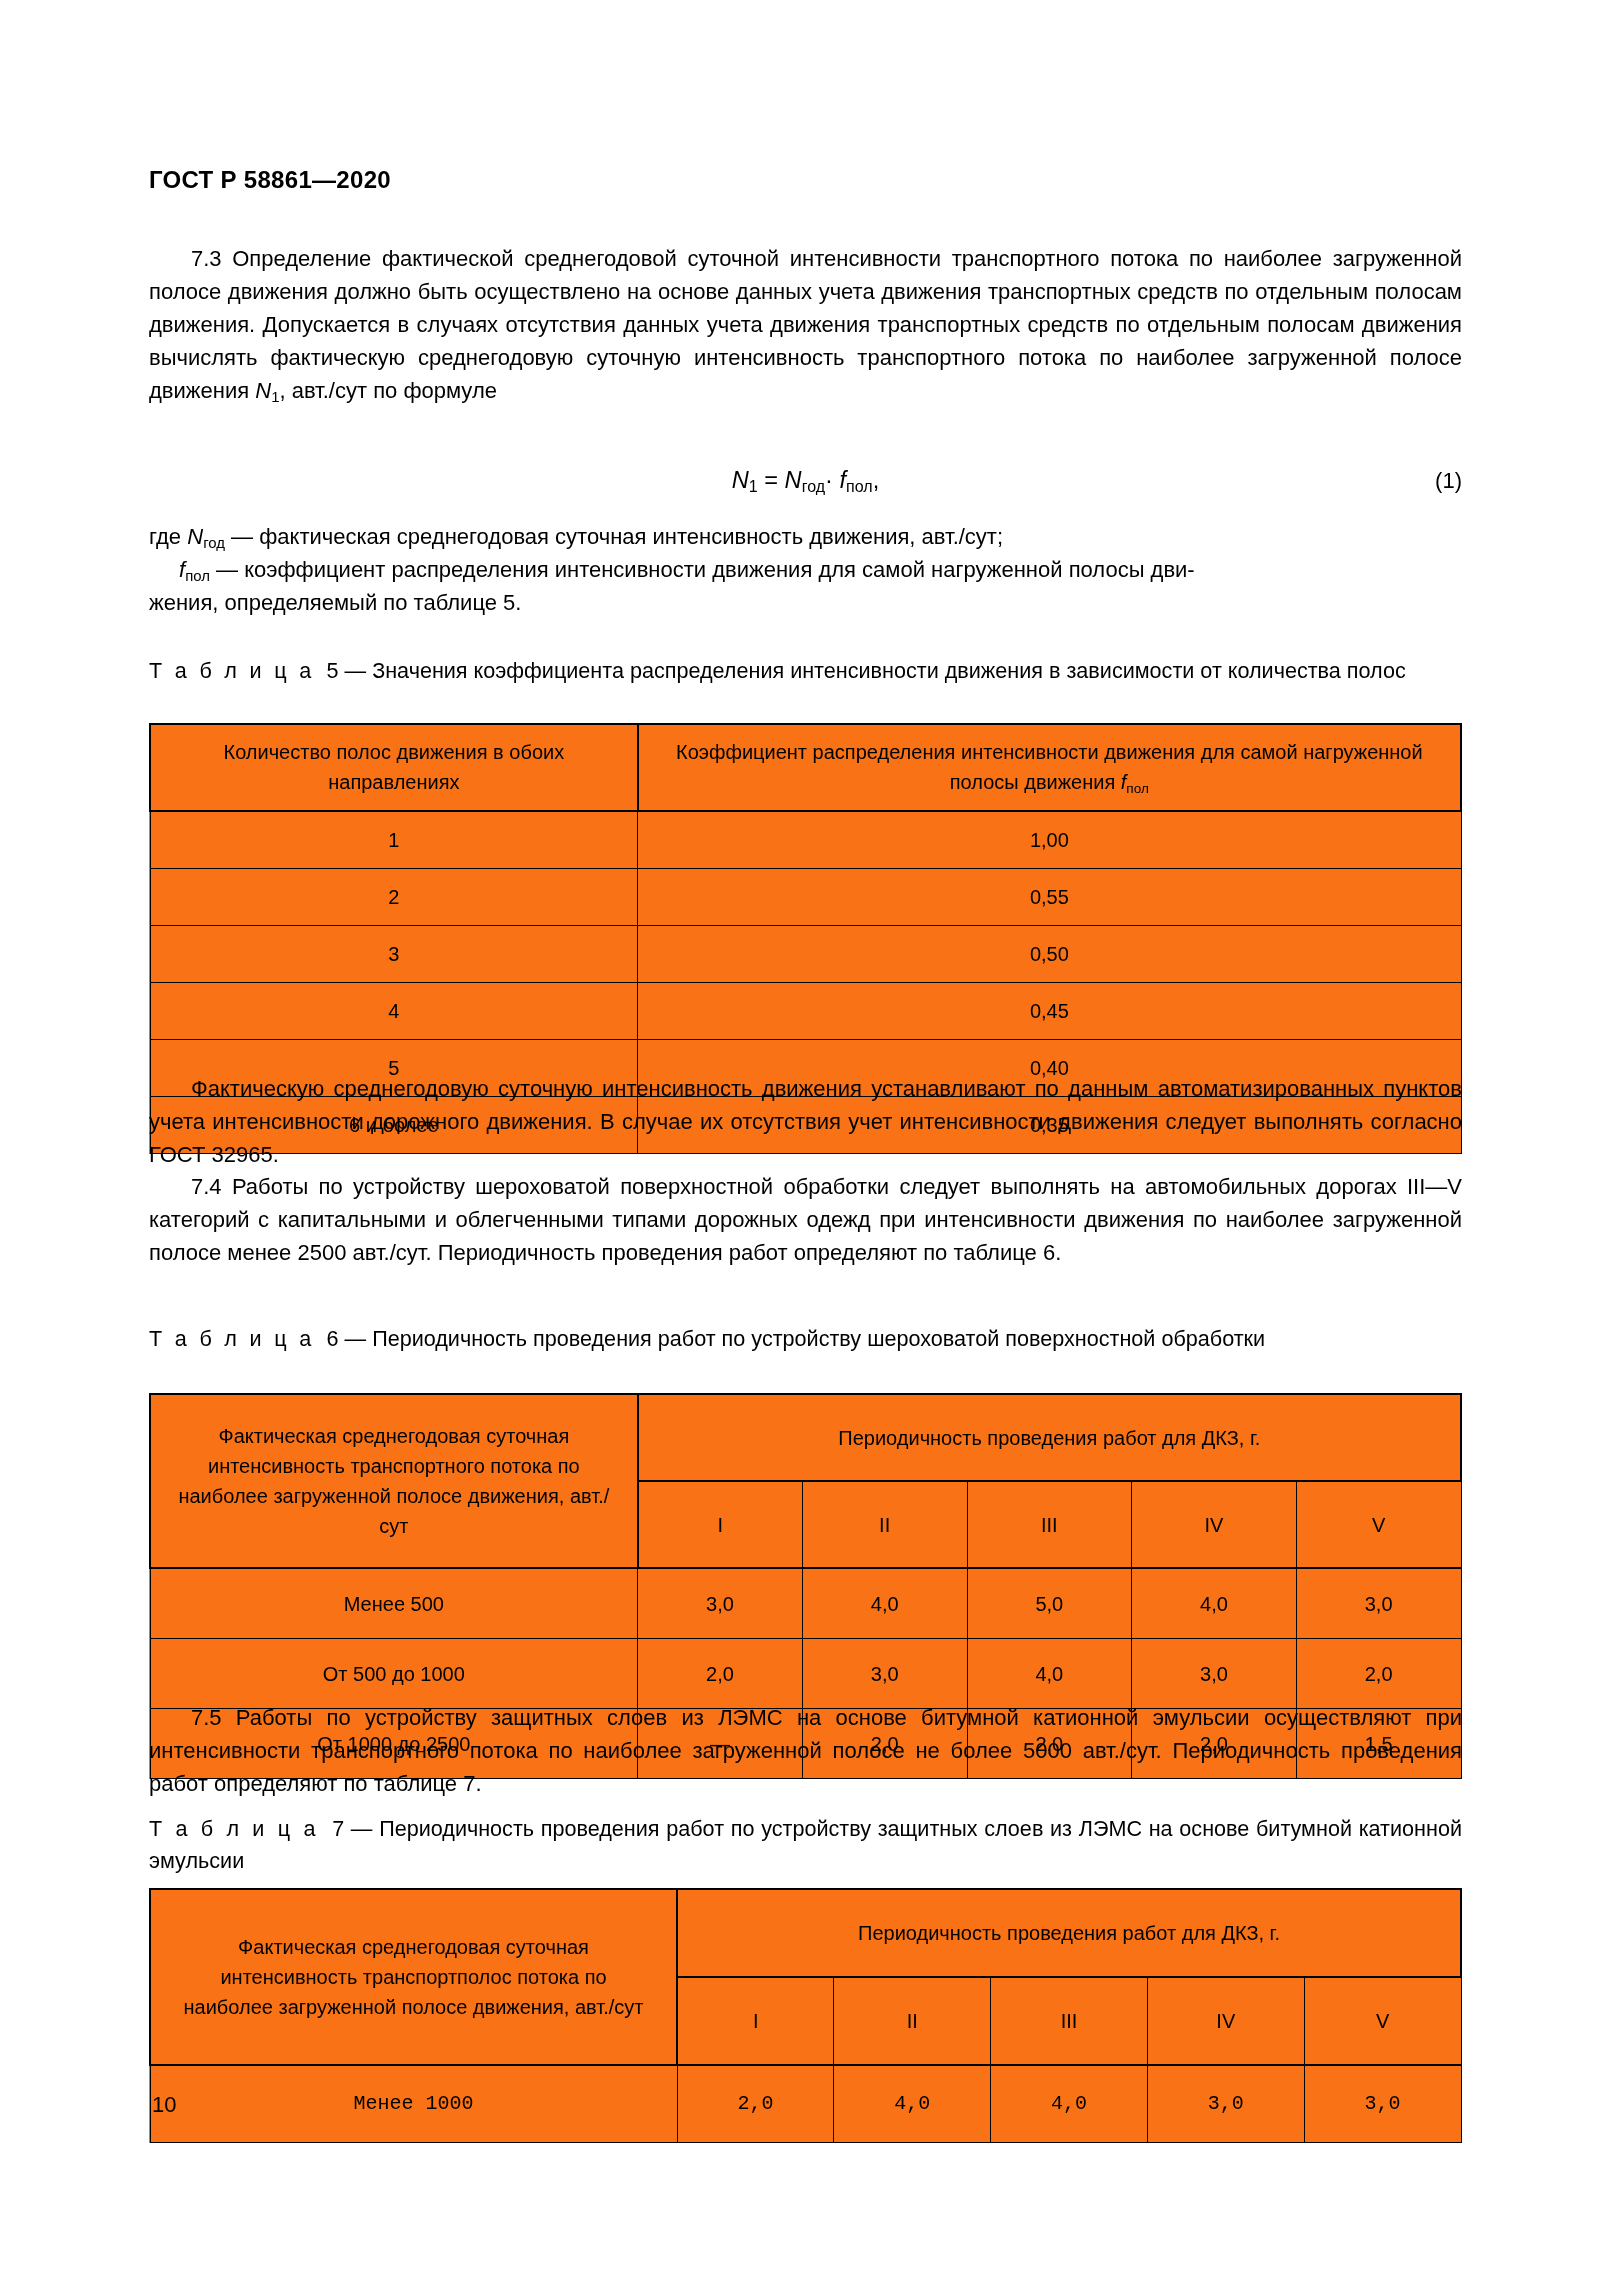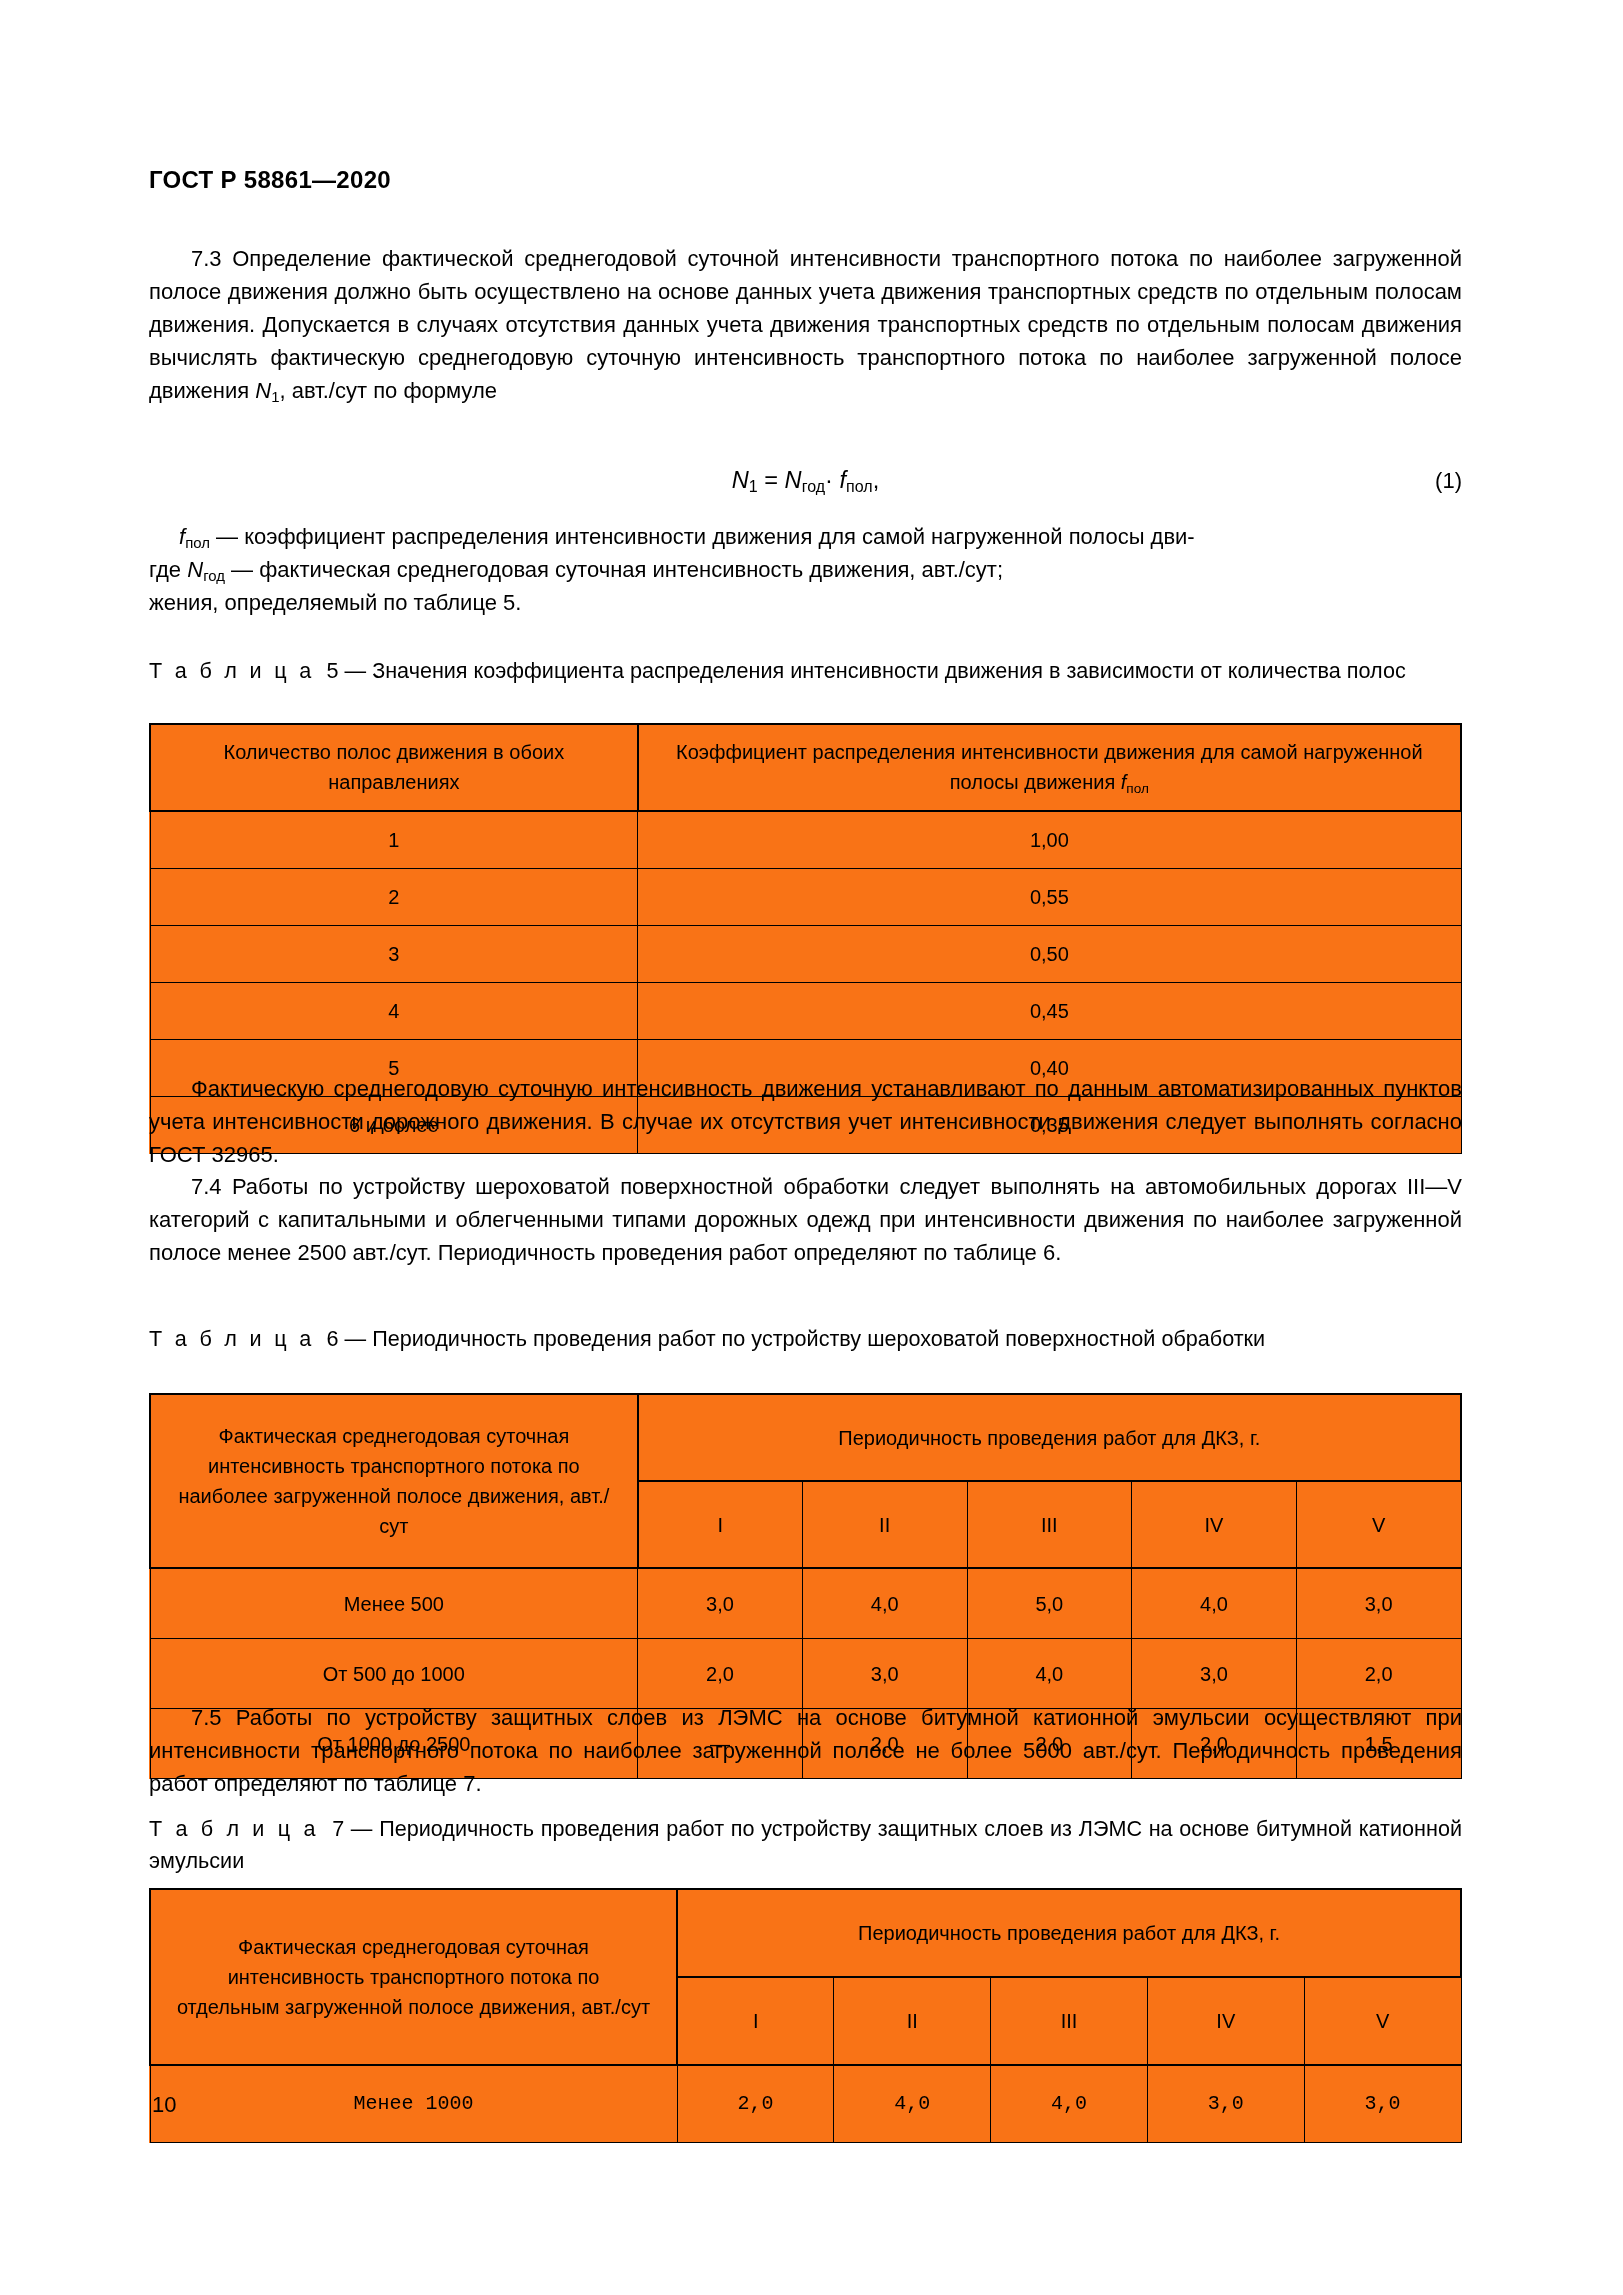--- a/index.html
+++ b/index.html
@@ -186,24 +186,24 @@
 
   <div class="formula-row" style="top:465px;">
     <div class="formula-center">
       <span class="ital">N</span><sub>1</sub><span> = </span><span class="ital">N</span><sub>год</sub><span>· </span><span class="ital">f</span><sub>пол</sub><span>,</span>
     </div>
     <div class="formula-num">(1)</div>
   </div>
 
   <div class="body-block" style="top:520px;">
     <p>
+      <span>где </span><span class="ital">N</span><sub>год</sub><span> — фактическая среднегодовая суточная интенсивность движения, авт./сут;</span>
+    </p>
+    <p>
       <span class="indent-small"></span><span class="ital">f</span><sub>пол</sub><span> — коэффициент распределения интенсивности движения для самой нагруженной полосы дви-</span>
-    </p>
-    <p>
-      <span>где </span><span class="ital">N</span><sub>год</sub><span> — фактическая среднегодовая суточная интенсивность движения, авт./сут;</span>
     </p>
     <p>жения, определяемый по таблице 5.</p>
   </div>
 
   <div class="tbl-caption" style="top:655px;">
     <span class="sp">Т а б л и ц а</span><span>&nbsp; </span><span>5</span><span> — </span><span>Значения коэффициента распределения интенсивности движения в зависимости от количества полос</span>
   </div>
 
   <table class="gost" id="table5">
     <colgroup>
@@ -322,21 +322,21 @@
     <colgroup>
       <col style="width:40.2%">
       <col style="width:11.96%">
       <col style="width:11.96%">
       <col style="width:11.96%">
       <col style="width:11.96%">
       <col style="width:11.96%">
     </colgroup>
     <tbody>
       <tr>
-        <td class="h-left outer-frame thick-bottom" rowspan="2">Фактическая среднегодовая суточная интенсивность транспорт­ного потока по отдельным загруженной полосе движения, авт./сут</td>
+        <td class="h-left outer-frame thick-bottom" rowspan="2">Фактическая среднегодовая суточная интенсивность транспорт­полос потока по наиболее загруженной полосе движения, авт./сут</td>
         <td class="h-span outer-frame" colspan="5">Периодичность проведения работ для ДКЗ, г.</td>
       </tr>
       <tr>
         <td class="h-rom thick-bottom">I</td>
         <td class="h-rom thick-bottom">II</td>
         <td class="h-rom thick-bottom">III</td>
         <td class="h-rom thick-bottom">IV</td>
         <td class="h-rom thick-bottom">V</td>
       </tr>
       <tr>

